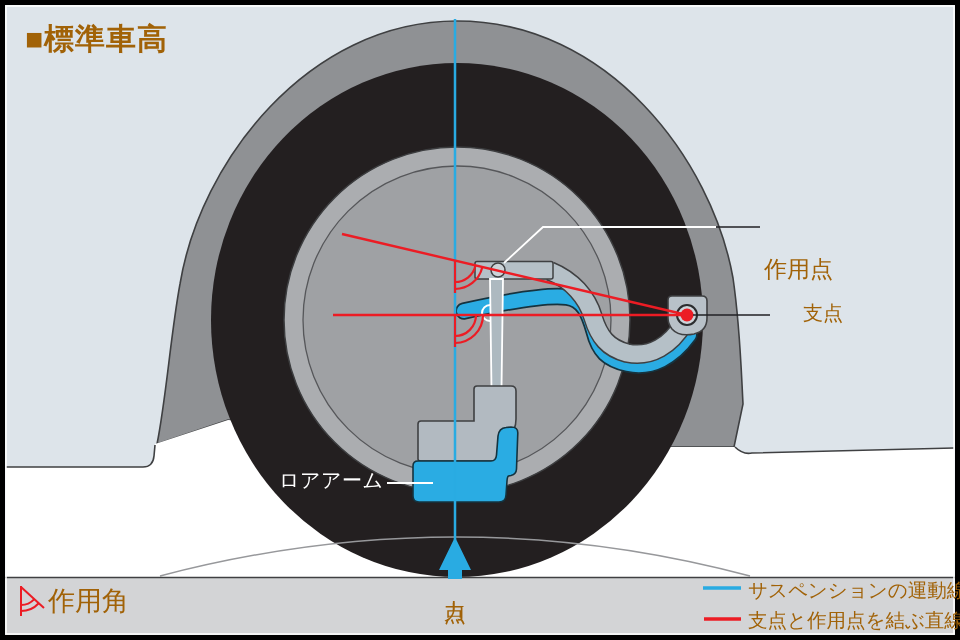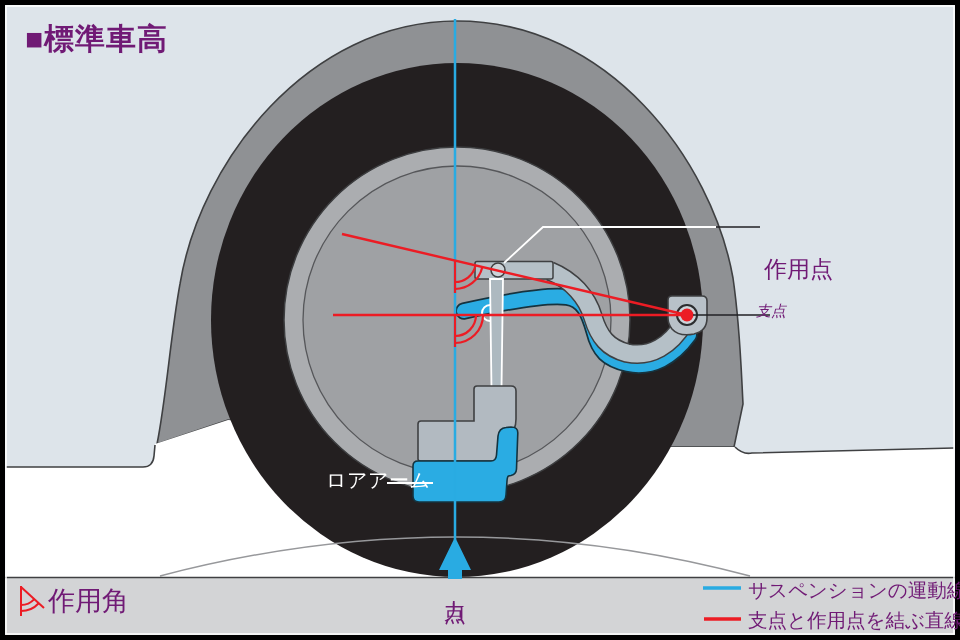--- a/index.html
+++ b/index.html
@@ -2,25 +2,25 @@
 <html><head>
 <meta charset="utf-8">
 <style>
   html,body{margin:0;padding:0;background:#222;}
   .stage{
     position:relative;width:960px;height:640px;overflow:hidden;
     font-family:"Liberation Sans","DejaVu Sans",sans-serif;
     background:#dde4ea;
   }
   .stage svg{position:absolute;left:0;top:0;}
-  .lbl{position:absolute;color:#701a75;white-space:nowrap;line-height:1.08;}
+  .lbl{position:absolute;color:#a16207;white-space:nowrap;line-height:1.08;}
   .title{left:25px;top:23px;font-size:30px;font-weight:600;letter-spacing:1px;}
   .lbl-action-point{left:764px;top:214px;font-size:23px;margin-top:43px;}
-  .lbl-fulcrum{left:756px;top:303px;font-size:15px;font-style:italic;}
-  .lbl-lower-arm{left:279px;top:470px;font-size:20px;color:#ffffff;letter-spacing:0.5px;margin-left:47px;}
+  .lbl-fulcrum{left:803px;top:303px;font-size:20px;}
+  .lbl-lower-arm{left:279px;top:470px;font-size:20px;color:#ffffff;letter-spacing:0.5px;}
   .lbl-force-point{left:443px;top:582px;font-size:22px;writing-mode:vertical-rl;text-orientation:upright;letter-spacing:2px;}
   .lbl-action-angle{left:48px;top:587px;font-size:27px;text-align:center;}
   .legend-text-1{left:748px;top:580px;font-size:19.5px;}
   .legend-text-2{left:748px;top:610px;font-size:19.5px;}
 </style>
 </head>
 <body>
 
 <div class="stage">
 

